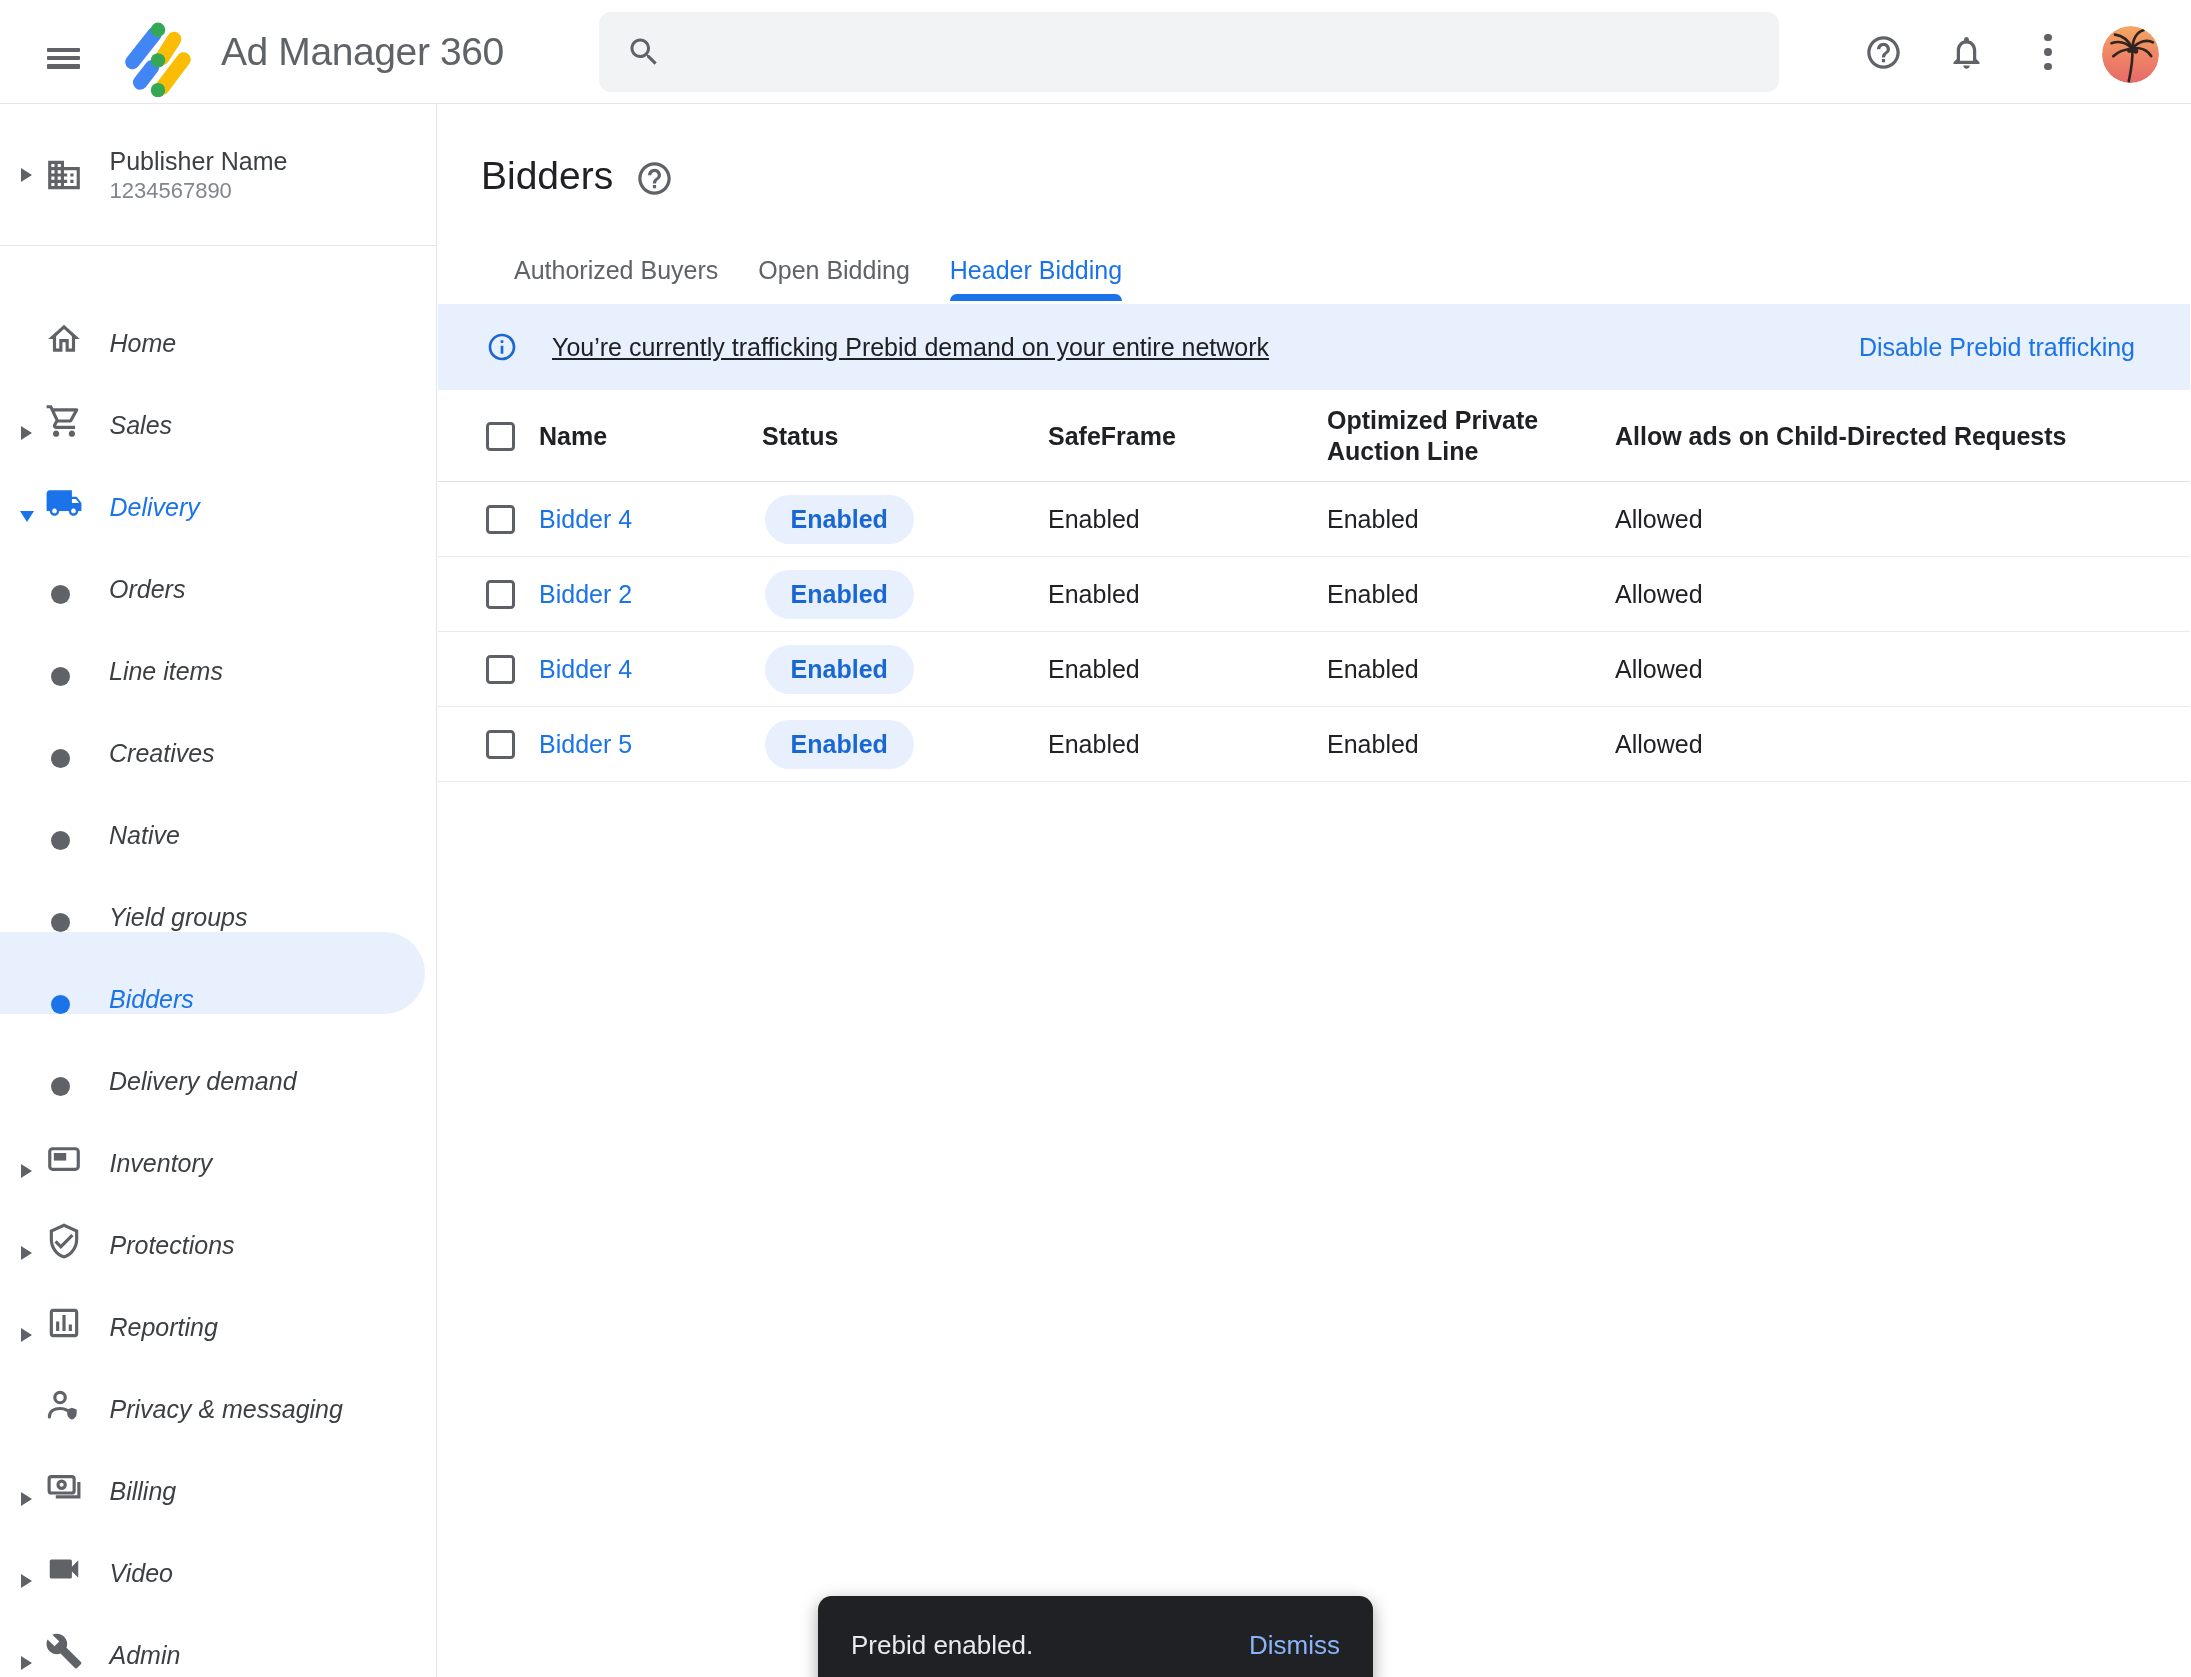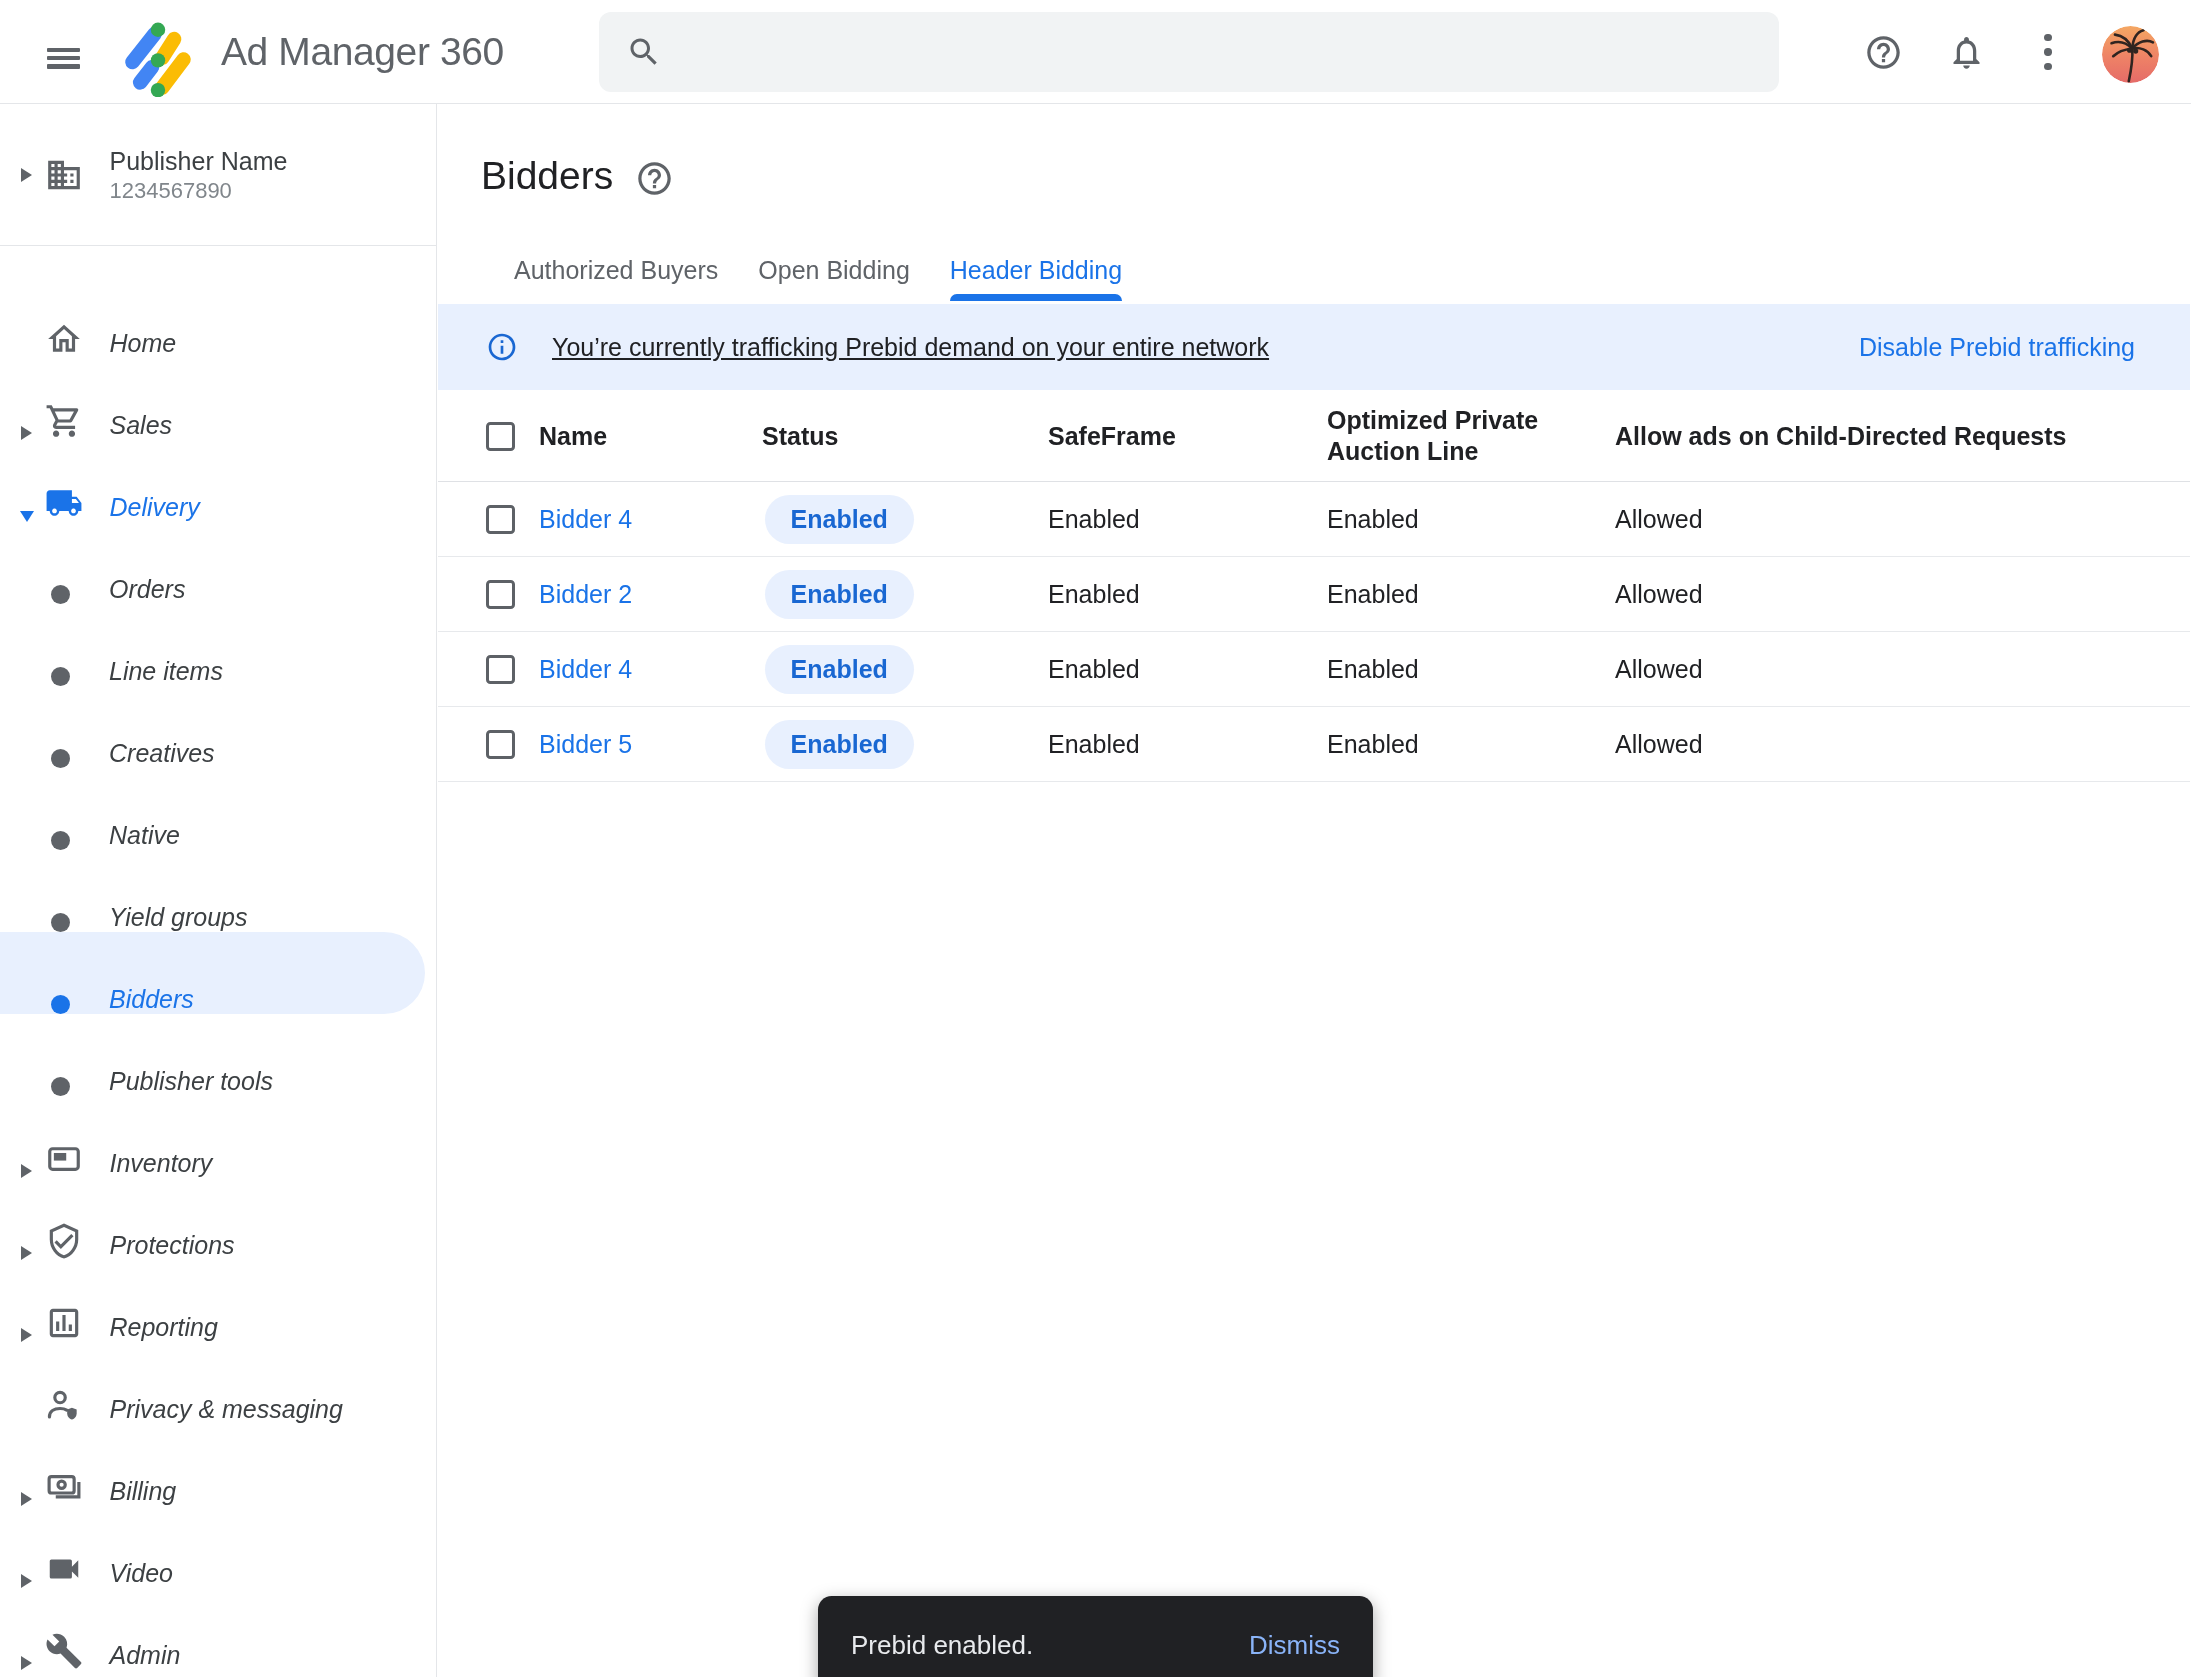--- a/index.html
+++ b/index.html
@@ -238,21 +238,21 @@
         <div class="nav-item sub">
           <span class="bullet"></span>
           <span class="nav-label">Yield groups</span>
         </div>
         <div class="nav-item sub selected">
           <span class="bullet"></span>
           <span class="nav-label">Bidders</span>
         </div>
         <div class="nav-item sub">
           <span class="bullet"></span>
-          <span class="nav-label">Publisher tools</span>
+          <span class="nav-label">Delivery demand</span>
         </div>
         <div class="nav-item">
           <span class="caret-box">
             <span class="caret-r"></span>
           </span>
           <span class="nav-icon">
             <svg viewBox="0 0 24 24">
               <rect x="3" y="5.5" width="18" height="13" rx="1.8" fill="none" stroke="#5f6368" stroke-width="2"></rect>
               <rect x="5.6" y="8.2" width="7.8" height="4.8" fill="#5f6368"></rect>
             </svg>

